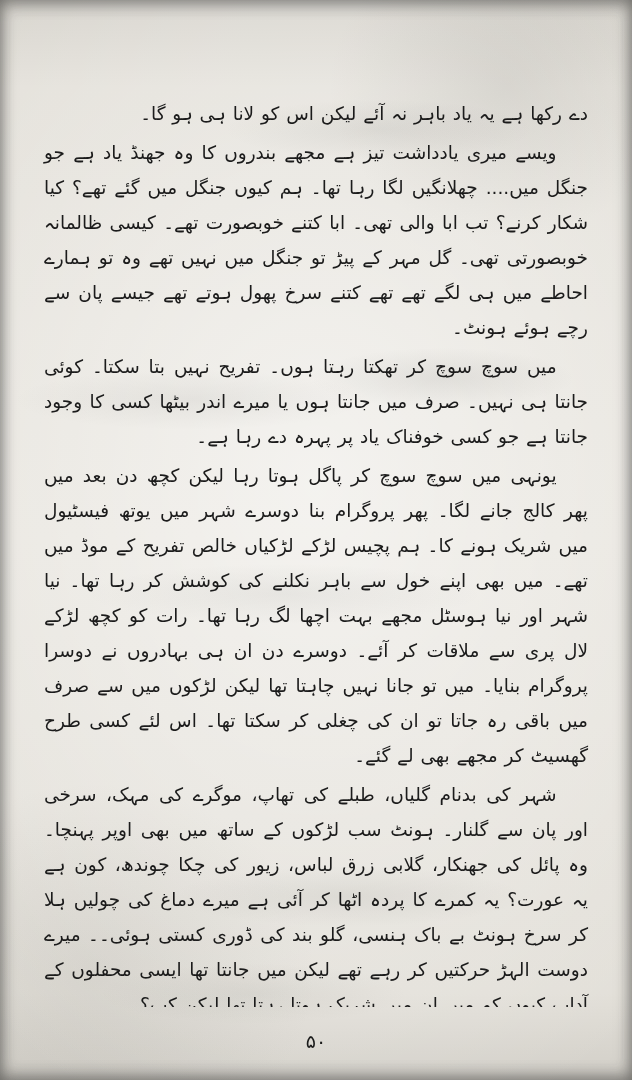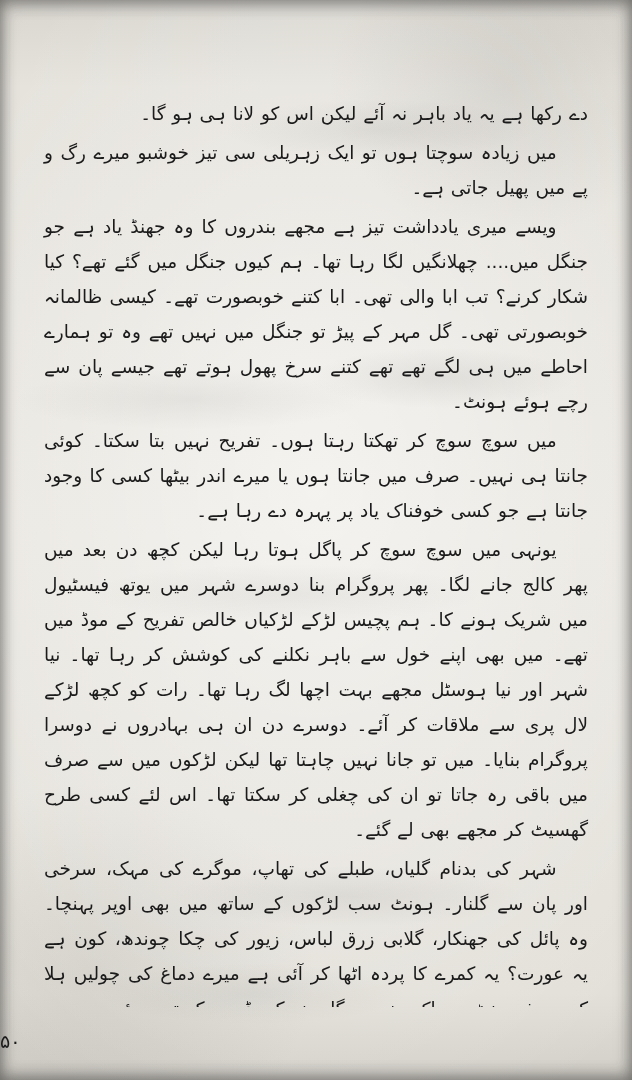--- a/index.html
+++ b/index.html
@@ -65,34 +65,33 @@
     word-spacing: 1px;
   }
   .text-block p.continuation {
     text-indent: 0;
   }
   .page-number {
     position: absolute;
     bottom: 28px;
     left: 0;
     right: 0;
-    text-align: left;
+    text-align: center;
     font-size: 19px;
     color: #1b1b1b;
     z-index: 2;
   }
 </style>
 </head>
 <body>
 
 <div class="page">
 
   <div class="text-block" dir="rtl">
     <p class="continuation">دے رکھا ہے یہ یاد باہر نہ آئے لیکن اس کو لانا ہی ہو گا۔</p>
-    <p>میں زیادہ سوچتا ہوں تو ایک زہریلی سی تیز خوشبو میرے رگ و پے میں پھیل جاتی ہے۔</p>
     <p>ویسے میری یادداشت تیز ہے مجھے بندروں کا وہ جھنڈ یاد ہے جو جنگل میں.... چھلانگیں لگا رہا تھا۔ ہم کیوں جنگل میں گئے تھے؟ کیا شکار کرنے؟ تب ابا والی تھی۔ ابا کتنے خوبصورت تھے۔ کیسی ظالمانہ خوبصورتی تھی۔ گل مہر کے پیڑ تو جنگل میں نہیں تھے وہ تو ہمارے احاطے میں ہی لگے تھے تھے کتنے سرخ پھول ہوتے تھے جیسے پان سے رچے ہوئے ہونٹ۔</p>
     <p>میں سوچ سوچ کر تھکتا رہتا ہوں۔ تفریح نہیں بتا سکتا۔ کوئی جانتا ہی نہیں۔ صرف میں جانتا ہوں یا میرے اندر بیٹھا کسی کا وجود جانتا ہے جو کسی خوفناک یاد پر پہرہ دے رہا ہے۔</p>
     <p>یونہی میں سوچ سوچ کر پاگل ہوتا رہا لیکن کچھ دن بعد میں پھر کالج جانے لگا۔ پھر پروگرام بنا دوسرے شہر میں یوتھ فیسٹیول میں شریک ہونے کا۔ ہم پچیس لڑکے لڑکیاں خالص تفریح کے موڈ میں تھے۔ میں بھی اپنے خول سے باہر نکلنے کی کوشش کر رہا تھا۔ نیا شہر اور نیا ہوسٹل مجھے بہت اچھا لگ رہا تھا۔ رات کو کچھ لڑکے لال پری سے ملاقات کر آئے۔ دوسرے دن ان ہی بہادروں نے دوسرا پروگرام بنایا۔ میں تو جانا نہیں چاہتا تھا لیکن لڑکوں میں سے صرف میں باقی رہ جاتا تو ان کی چغلی کر سکتا تھا۔ اس لئے کسی طرح گھسیٹ کر مجھے بھی لے گئے۔</p>
     <p>شہر کی بدنام گلیاں، طبلے کی تھاپ، موگرے کی مہک، سرخی اور پان سے گلنار۔ ہونٹ سب لڑکوں کے ساتھ میں بھی اوپر پہنچا۔ وہ پائل کی جھنکار، گلابی زرق لباس، زیور کی چکا چوندھ، کون ہے یہ عورت؟ یہ کمرے کا پردہ اٹھا کر آئی ہے میرے دماغ کی چولیں ہلا کر سرخ ہونٹ بے باک ہنسی، گلو بند کی ڈوری کستی ہوئی۔۔ میرے دوست الہڑ حرکتیں کر رہے تھے لیکن میں جانتا تھا ایسی محفلوں کے آداب کیوں کہ میں ان میں شریک ہوتا رہتا تھا لیکن کب؟</p>
 
   </div>
 
   <div class="page-number">۵۰</div>
 
 </div>

